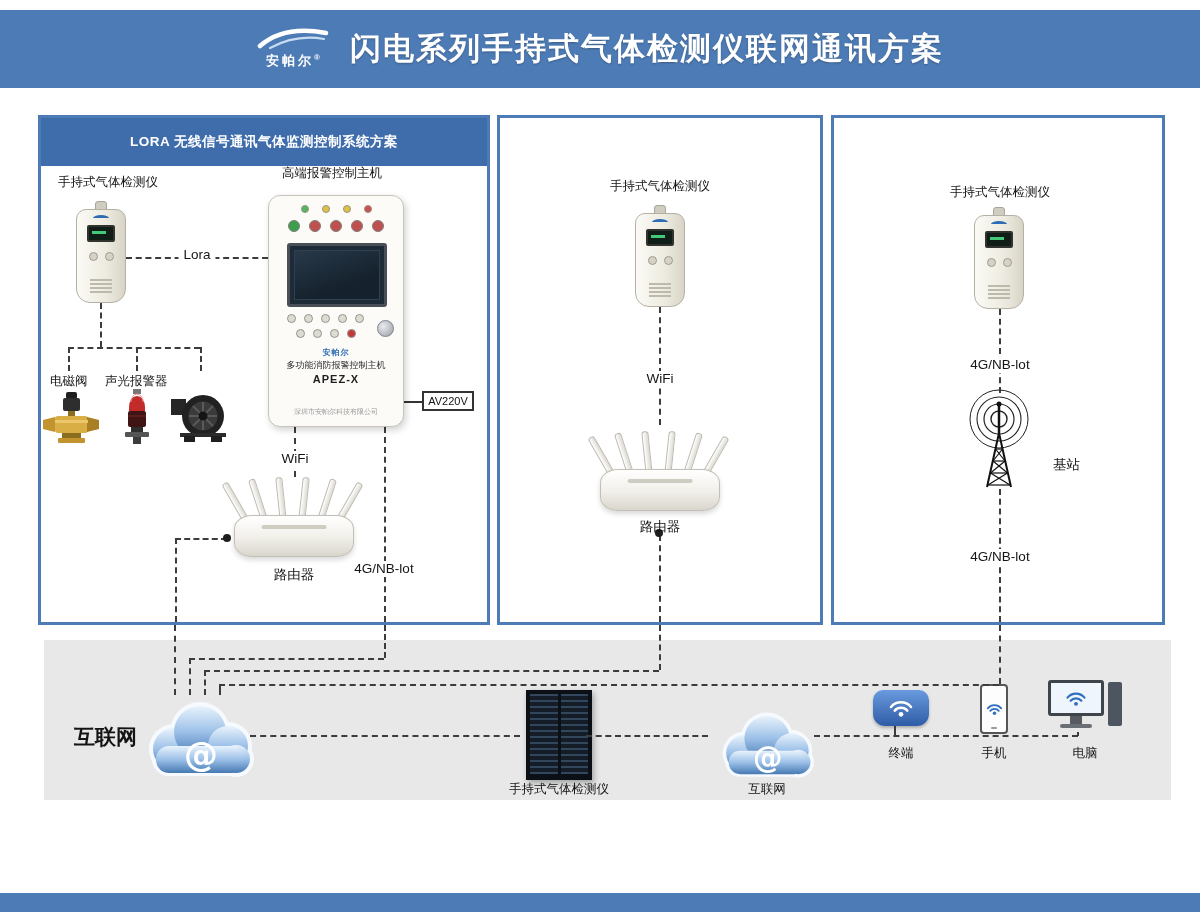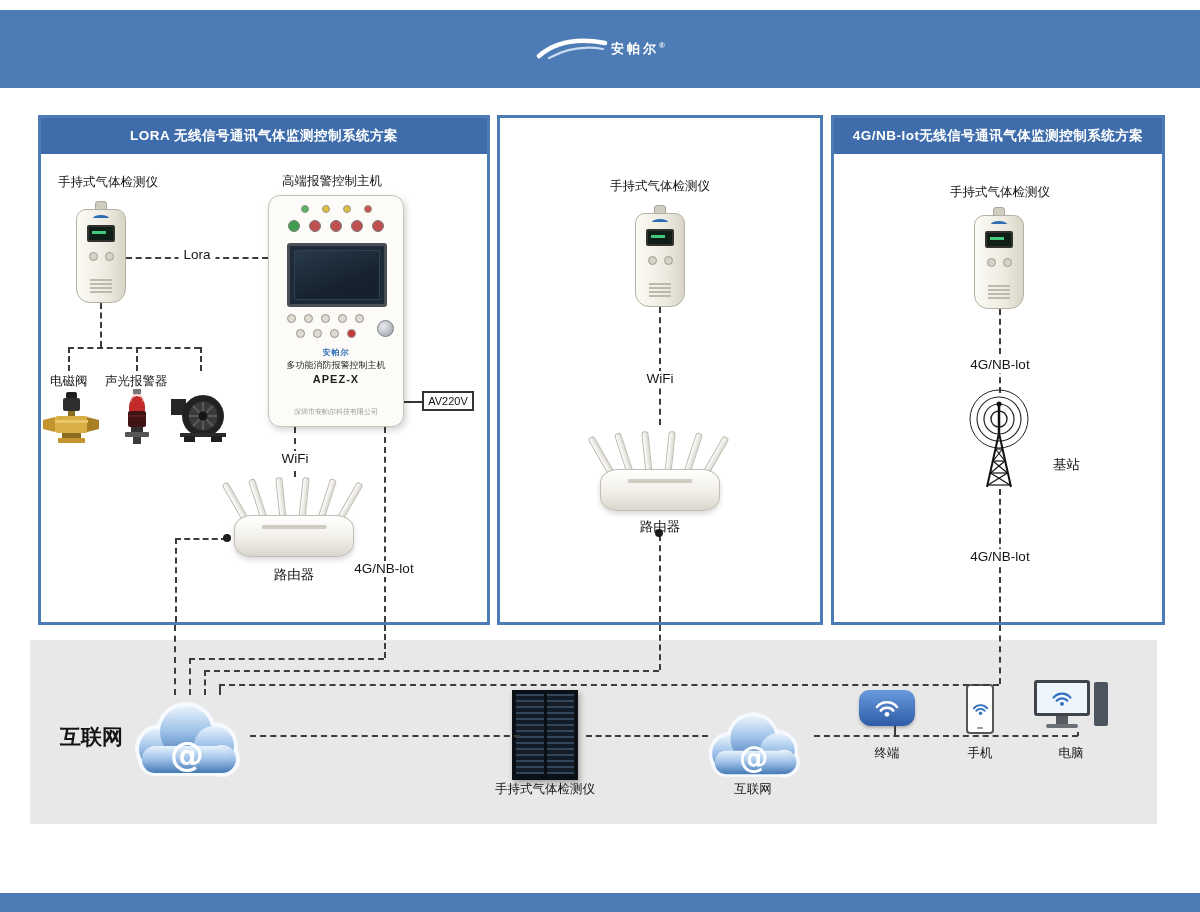--- a/index.html
+++ b/index.html
@@ -3,31 +3,31 @@
 <meta charset="utf-8">
 <style>
   *{margin:0;padding:0;box-sizing:border-box;}
   html,body{background:#ffffff;}
   .page{position:relative;width:1200px;height:912px;background:#fff;overflow:hidden;
         font-family:"Liberation Sans","DejaVu Sans",sans-serif;color:#1a1a1a;}
 
   
   .topbar{position:absolute;left:0;top:10px;width:100%;height:78px;background:var(--accent,#4d7bb5);
           display:flex;align-items:center;justify-content:center;gap:20px;}
-  .logo{display:flex;flex-direction:row;align-items:center;gap:2px;}
+  .logo{display:flex;flex-direction:column;align-items:center;gap:2px;}
   .brand-line{color:#fff;font-size:13px;font-weight:bold;letter-spacing:3px;white-space:nowrap;}
   .brand-line .reg{font-size:8px;vertical-align:super;letter-spacing:0;}
   .main-title{color:#fff;font-size:31px;font-weight:bold;letter-spacing:2px;text-shadow:0 1px 2px rgba(0,0,0,.25);white-space:nowrap;}
 
   
   .panel{position:absolute;top:115px;height:510px;border:3px solid var(--accent,#4d7bb5);background:#fff;}
   .p1{left:38px;width:452px;}
   .p2{left:497px;width:326px;}
   .p3{left:831px;width:334px;}
-  .ptitle{position:absolute;top:0;left:0;right:0;height:36px;background:var(--panel-title,#3f6dac);color:#fff;
+  .ptitle{position:absolute;top:0;left:0;right:0;height:48px;background:var(--panel-title,#3f6dac);color:#fff;
           display:flex;align-items:center;justify-content:center;font-size:13.5px;font-weight:bold;letter-spacing:.5px;white-space:nowrap;}
 
   
   .lbl{position:absolute;font-size:12.5px;color:#141414;white-space:nowrap;z-index:4;line-height:1.2;}
   .lbl.c{transform:translateX(-50%);}
   .lbl.bg{background:#fff;padding:0 5px;}
   .lbl.l13{font-size:13.5px;}
   .zbig{font-size:21px;font-weight:bold;}
   .z12{font-size:12.5px;}
 
@@ -93,21 +93,21 @@
   .router .rbody{position:absolute;left:0;right:0;bottom:0;height:42px;
                  background:linear-gradient(180deg,#ffffff 0%,#f1efe9 55%,#d8d6cc 100%);
                  border:1px solid #c2c0b6;border-radius:18px/14px;box-shadow:0 3px 5px rgba(0,0,0,.15);}
   .router .rbody::after{content:"";position:absolute;top:9px;left:50%;transform:translateX(-50%);
                         width:55%;height:4px;border-radius:3px;background:#cfccc2;}
 
   
   .tower{position:absolute;overflow:visible;z-index:4;}
 
   
-  .zone{position:absolute;left:30px;top:640px;width:1127px;height:184px;background:var(--zone-bg,#e8e8e8);text-decoration:underline;}
+  .zone{position:absolute;left:44px;top:640px;width:1127px;height:160px;background:var(--zone-bg,#e8e8e8);text-decoration:underline;}
   .cloud{position:absolute;z-index:2;}
   .server{position:absolute;width:66px;height:90px;background:#0b1016;padding:4px 4px 6px;display:flex;gap:3px;
           box-shadow:2px 3px 6px rgba(0,0,0,.3);z-index:2;}
   .srv-col{flex:1;display:block;background:repeating-linear-gradient(180deg,#32465c 0 2px,#141d27 2px 6px);}
   .term{position:absolute;width:56px;height:36px;border-radius:10px 10px 12px 12px;z-index:2;
         background:linear-gradient(180deg,#6a9ade,#2e5ca6);box-shadow:0 2px 3px rgba(0,0,0,.25);
         display:flex;align-items:center;justify-content:center;color:#fff;}
   .phone{position:absolute;width:28px;height:50px;background:#fdfdfd;border:2px solid #565656;border-radius:4px;z-index:2;
          display:flex;align-items:center;justify-content:center;color:#2f6fc0;}
   .phone::after{content:"";position:absolute;bottom:3px;left:50%;transform:translateX(-50%);
@@ -129,40 +129,41 @@
 <div class="page">
 
   <header class="topbar">
     <div class="logo">
       <svg class="swoosh" width="74" height="22" viewBox="0 0 74 22">
         <path d="M4 18 Q28 -3 70 5" stroke="#ffffff" stroke-width="4.5" fill="none" stroke-linecap="round"></path>
         <path d="M14 20 Q40 6 68 11" stroke="#c9dcf2" stroke-width="2.2" fill="none" stroke-linecap="round"></path>
       </svg>
       <div class="brand-line"><span>安帕尔</span><span class="reg">®</span></div>
     </div>
+    <h1 class="main-title">闪电系列手持式气体检测仪联网通讯方案</h1>
   </header>
 
   <section class="panel p1">
     <div class="ptitle">LORA 无线信号通讯气体监测控制系统方案</div>
 
     <div class="lh" style="top:139px;left:85px;width:142px;"></div>
     <div class="lv" style="left:59px;top:185px;height:44px;"></div>
     <div class="lh" style="top:229px;left:27px;width:132px;"></div>
     <div class="lv" style="left:27px;top:229px;height:24px;"></div>
     <div class="lv" style="left:95px;top:229px;height:24px;"></div>
     <div class="lv" style="left:159px;top:229px;height:24px;"></div>
     <div class="lv" style="left:253px;top:309px;height:50px;"></div>
     <div class="lv" style="left:343px;top:309px;height:195px;"></div>
     <div class="lh" style="top:420px;left:134px;width:52px;"></div>
     <div class="lv" style="left:134px;top:420px;height:84px;"></div>
     <i class="dot" style="left:182px;top:416px;"></i>
     <div class="sh" style="top:283px;left:363px;width:18px;"></div>
 
     <div class="lbl" style="left:17px;top:57px;">手持式气体检测仪</div>
-    <div class="lbl" style="left:241px;top:57px;font-family:Liberation Mono, monospace;">高端报警控制主机</div>
+    <div class="lbl" style="left:241px;top:48px;">高端报警控制主机</div>
     <div class="lbl c bg l13" style="left:156px;top:129px;">Lora</div>
     <div class="lbl" style="left:9px;top:256px;">电磁阀</div>
     <div class="lbl" style="left:64px;top:256px;">声光报警器</div>
     <div class="lbl" style="left:143px;top:256px;margin-top:28px;">风机</div>
     <div class="pwr" style="left:381px;top:273px;">AV220V</div>
     <div class="lbl c bg l13" style="left:254px;top:333px;">WiFi</div>
     <div class="lbl c l13" style="left:253px;top:449px;">路由器</div>
     <div class="lbl c bg l13" style="left:343px;top:443px;">4G/NB-lot</div>
 
     <div class="detector" style="left:35px;top:83px;">
@@ -291,21 +292,20 @@
       <i class="ant" style="left:28px;transform:rotate(-18deg);"></i>
       <i class="ant" style="left:46px;transform:rotate(-6deg);"></i>
       <i class="ant" style="left:64px;transform:rotate(6deg);"></i>
       <i class="ant" style="left:82px;transform:rotate(18deg);"></i>
       <i class="ant" style="left:100px;transform:rotate(30deg);"></i>
       <div class="rbody"></div>
     </div>
   </section>
 
   <section class="panel p3">
-    <div class="ptitle">4G/NB-lot无线信号通讯气体监测控制系统方案</div>
 
     <div class="lv" style="left:165px;top:191px;height:84px;"></div>
     <div class="lv" style="left:165px;top:371px;height:133px;"></div>
 
     <div class="lbl c" style="left:166px;top:67px;">手持式气体检测仪</div>
     <div class="lbl c bg l13" style="left:166px;top:239px;">4G/NB-lot</div>
     <div class="lbl l13" style="left:219px;top:339px;">基站</div>
     <div class="lbl c bg l13" style="left:166px;top:431px;">4G/NB-lot</div>
 
     <div class="detector" style="left:140px;top:89px;">

